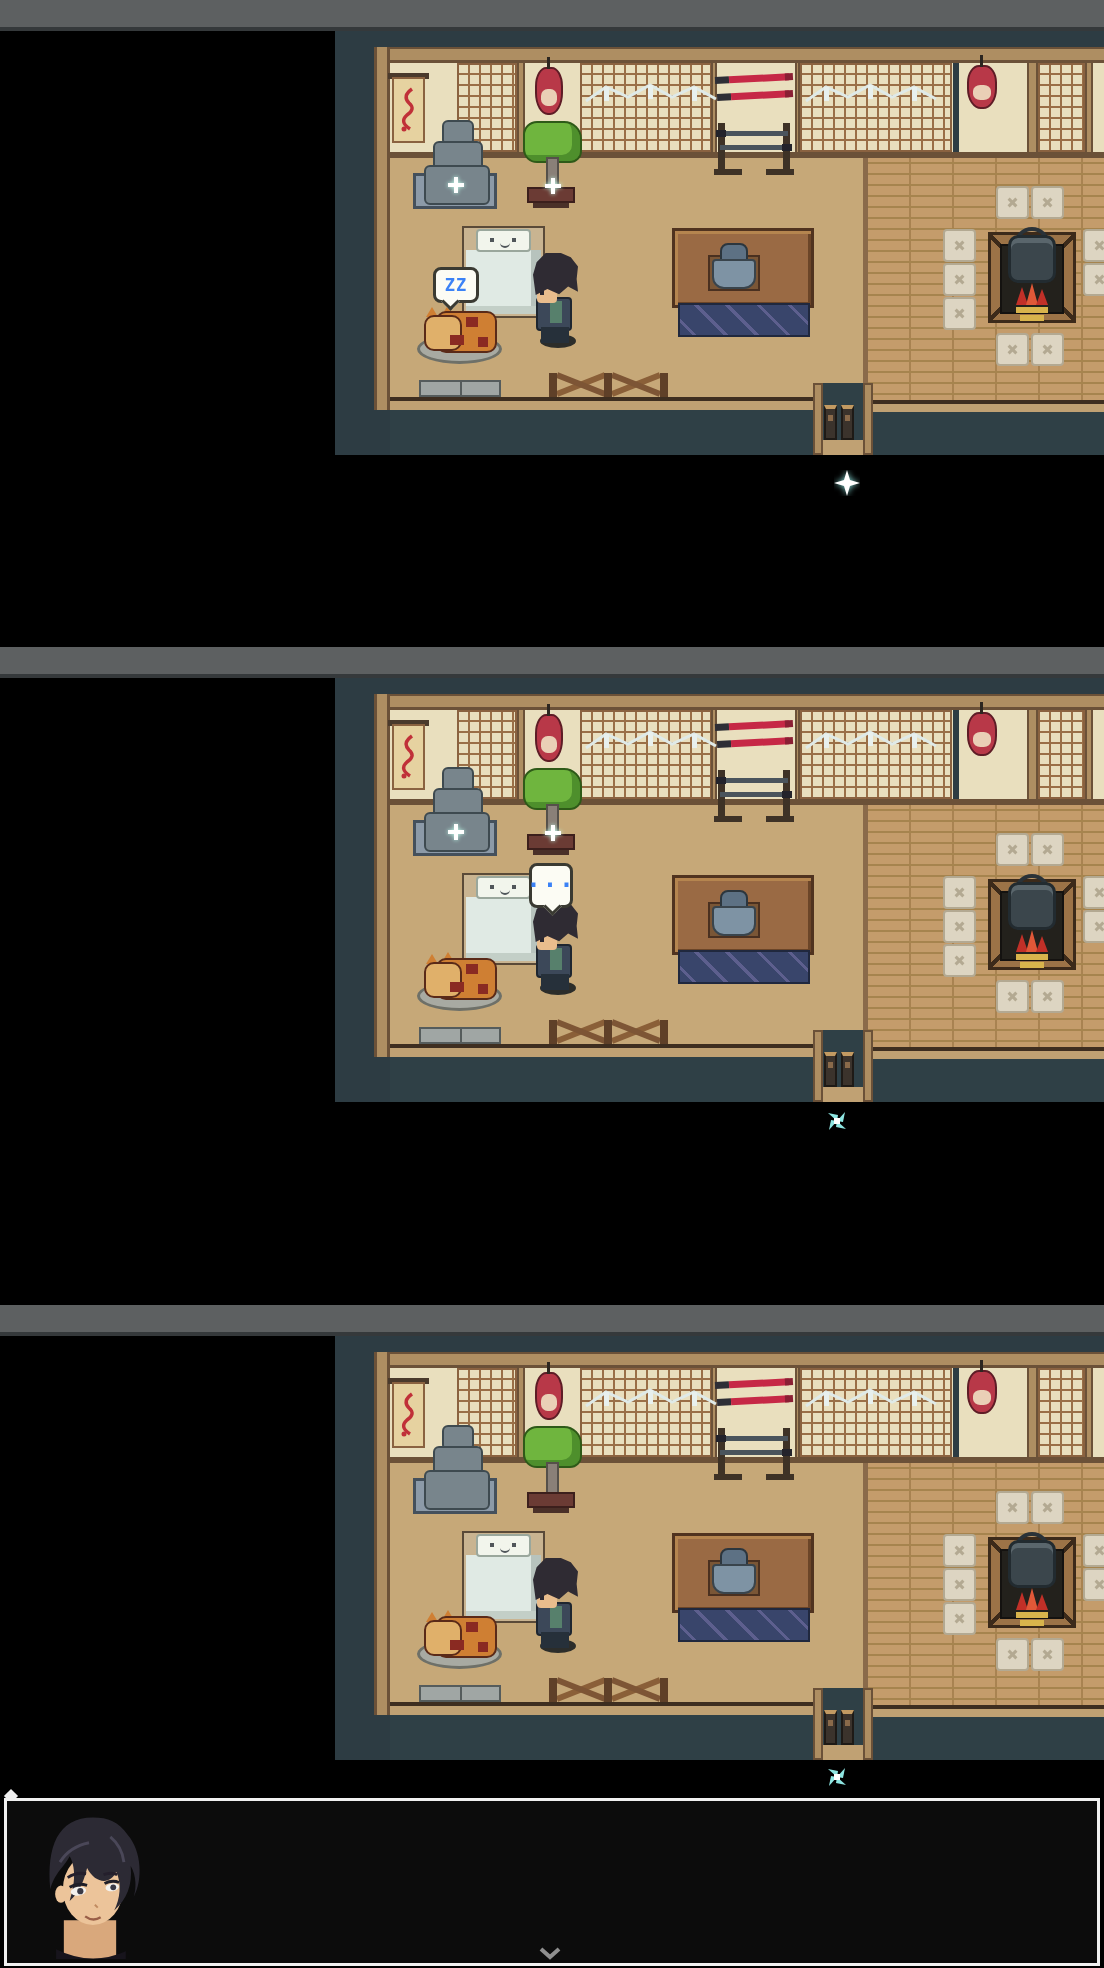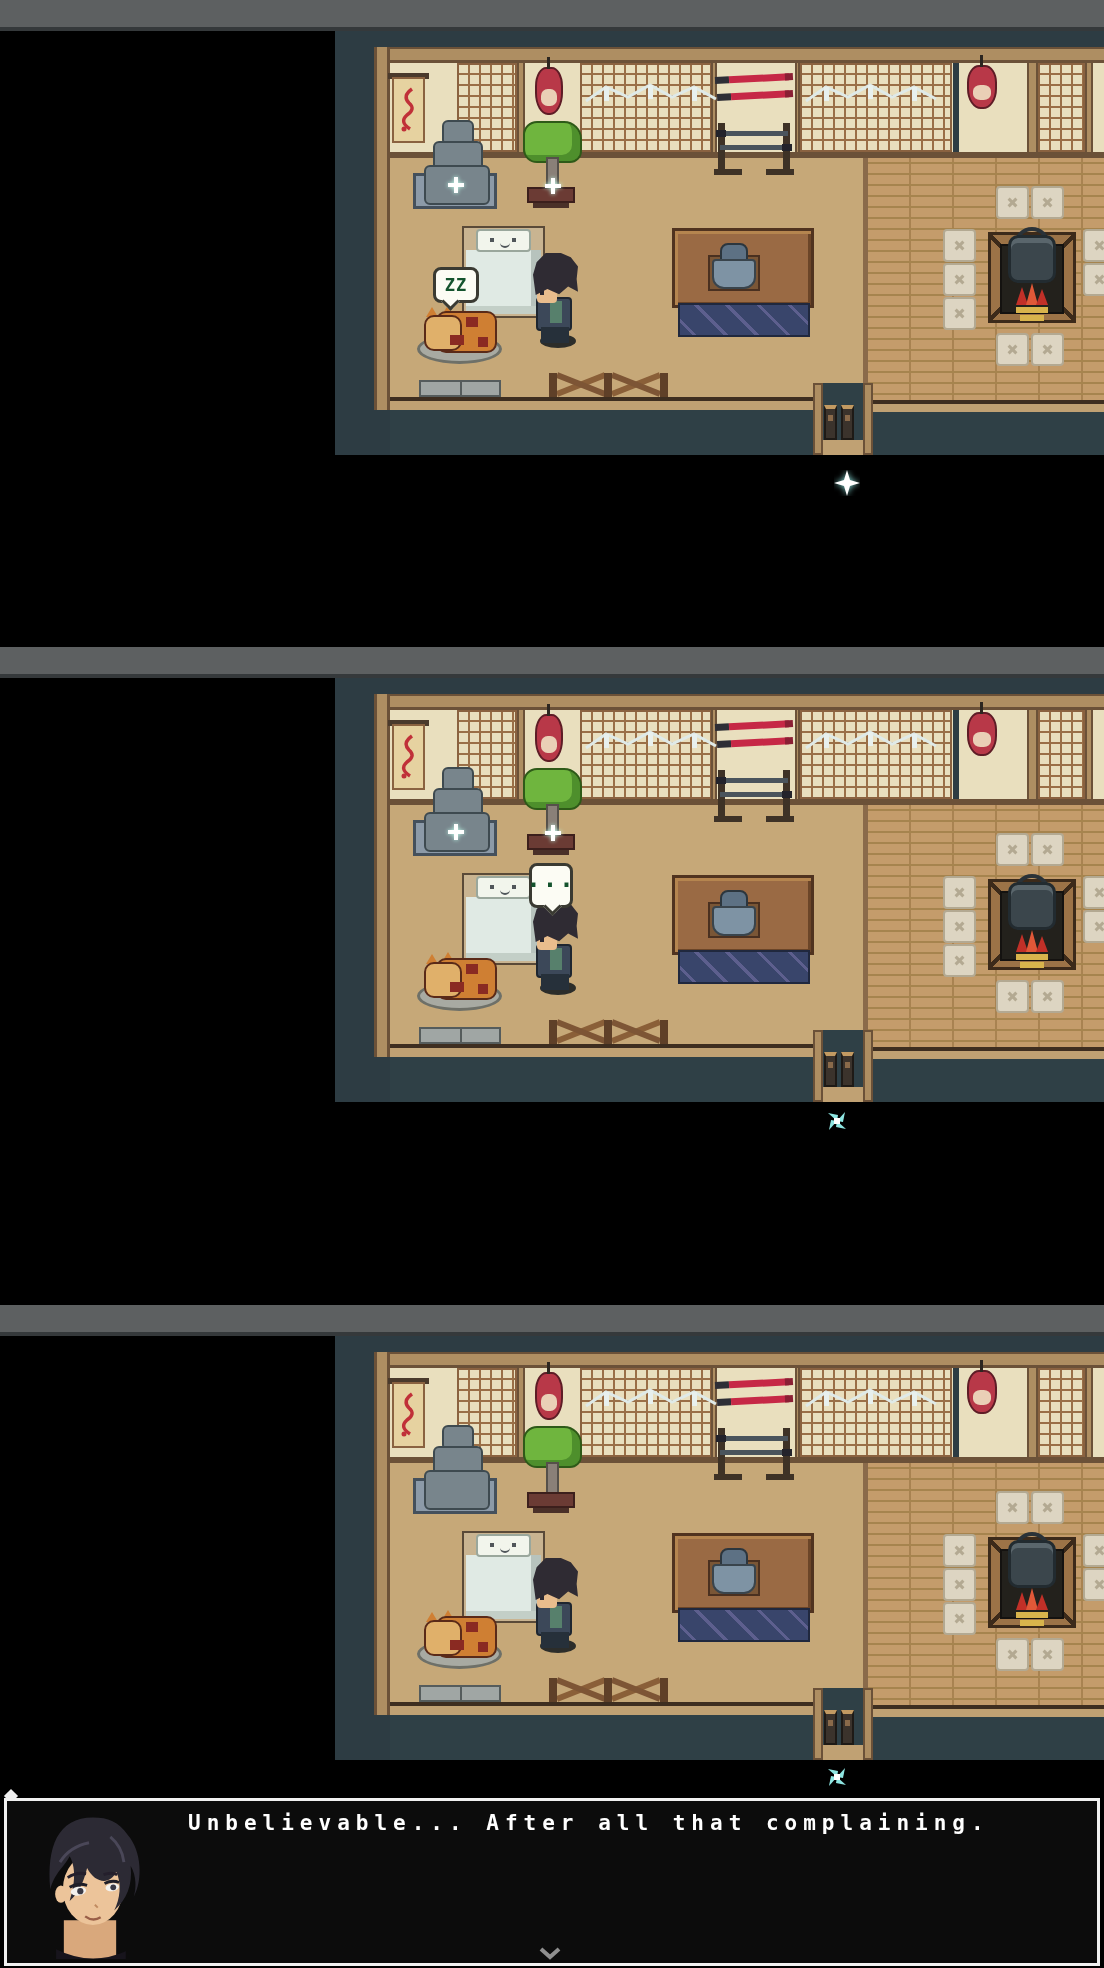--- a/index.html
+++ b/index.html
@@ -75,21 +75,21 @@
     clip-path:polygon(6% 100%,0 52%,8% 22%,28% 0,62% 0,84% 10%,100% 32%,97% 62%,100% 92%,78% 80%,58% 98%,32% 86%);}
   .face{left:537px;top:252px;width:20px;height:20px;background:var(--skin);border-radius:4px;}
   .face::before{content:'';position:absolute;left:3px;top:7px;width:4px;height:5px;background:#2c2830;}
   .pbody{left:536px;top:266px;width:36px;height:34px;background:var(--navyc);border:2px solid #1e2630;
          border-radius:4px;box-sizing:border-box;}
   .sash{left:550px;top:270px;width:12px;height:22px;background:var(--sash);}
   .legs{left:541px;top:296px;width:28px;height:16px;background:#26303a;}
   
   .bubble{background:#fcfcf4;border:3px solid #3a3a32;border-radius:8px;box-sizing:border-box;
     display:flex;align-items:center;justify-content:center;
-    font:bold 15px "DejaVu Sans Mono",monospace;color:#14532d;}
+    font:bold 15px "DejaVu Sans Mono",monospace;color:#3b82f6;}
   .bubble::after{content:'';position:absolute;left:8px;bottom:-8px;width:10px;height:10px;background:#fcfcf4;
     border-right:3px solid #3a3a32;border-bottom:3px solid #3a3a32;transform:rotate(45deg);}
   .bubble.zz{left:433px;top:236px;width:46px;height:36px;font-size:17px;letter-spacing:1px;}
   .bubble.dots{left:529px;top:185px;width:44px;height:45px;font-size:24px;letter-spacing:2px;}
   .bubble.dots span{transform:translateY(-7px);}
   .bubble.dots::after{left:14px;}
   
   .table{left:672px;top:197px;width:142px;height:80px;background:var(--tbl);border:3px solid #50331f;
     box-shadow:inset 3px 3px 0 #b5854f, inset -3px -3px 0 #6b4528;box-sizing:border-box;}
   .plate{left:708px;top:224px;width:52px;height:36px;background:#7a5636;border:2px solid #4a3020;box-sizing:border-box;}
@@ -606,18 +606,17 @@
       <circle cx="55" cy="90" r="3.2" fill="#3a3a46"></circle>
       <path d="M44,86 q8,-5 18,-2" stroke="#1e1e28" stroke-width="3" fill="none"></path>
       <ellipse cx="88" cy="86" rx="7" ry="4" fill="#f4f2ee" transform="rotate(-8 88 86)"></ellipse>
       <circle cx="89" cy="86" r="3" fill="#3a3a46"></circle>
       <path d="M80,82 q8,-4 15,-1" stroke="#1e1e28" stroke-width="3" fill="none"></path>
       <path d="M42,76 q9,-6 19,-4" stroke="#241f2c" stroke-width="3" fill="none"></path>
       <path d="M79,73 q8,-3 14,0" stroke="#241f2c" stroke-width="3" fill="none"></path>
       <path d="M70,104 l3,3" stroke="#c08a60" stroke-width="2" fill="none"></path>
       <path d="M60,116 q8,6 16,1" stroke="#9a5f48" stroke-width="2.5" fill="none"></path>
     </svg>
-    <div class="dlgtext">Unbelievable... After all that complaining.</div>
     <svg style="position:absolute;left:531px;top:145px" width="24" height="14" viewBox="0 0 24 14">
       <polyline points="3,3 12,11 21,3" stroke="#8f8f8f" stroke-width="4" fill="none"></polyline>
     </svg>
   </div>
 </div>
 
 </body></html>

